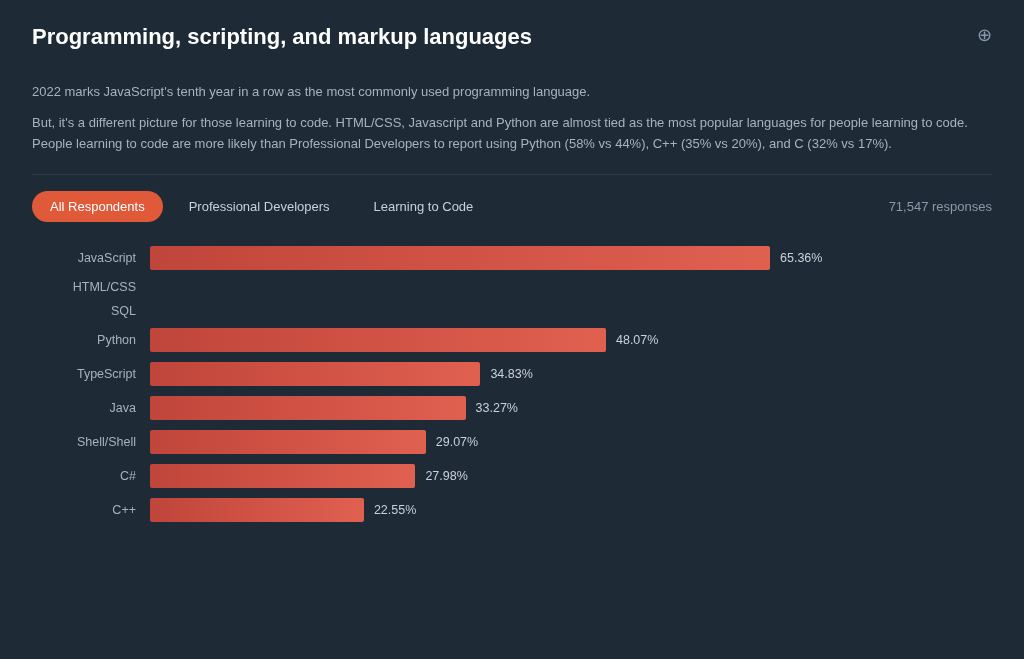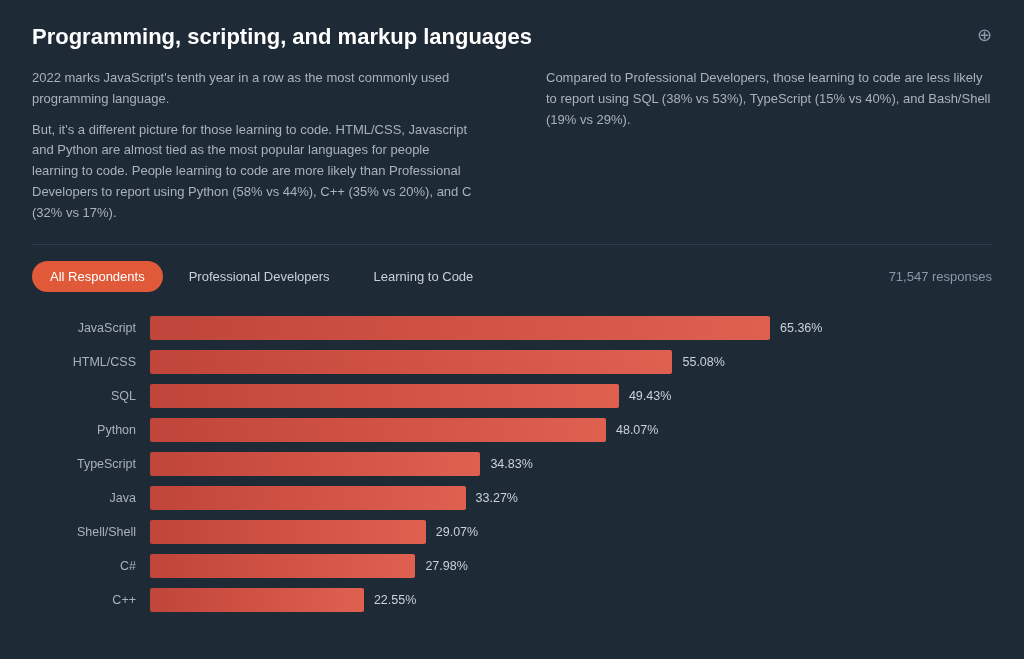--- a/index.html
+++ b/index.html
@@ -18,21 +18,21 @@
     .header-row {
       display: flex;
       justify-content: space-between;
       align-items: flex-start;
       margin-bottom: 16px;
     }
     .page-title {
       font-size: 22px;
       font-weight: 600;
       color: #ffffff;
-      margin-bottom: 2px;
+      margin-bottom: 16px;
     }
     .top-content {
       display: flex;
       gap: 68px;
       margin-bottom: 20px;
     }
     .top-left {
       flex: 1;
     }
     .top-right {
@@ -126,23 +126,20 @@
   <div class="header-row">
     <h1 class="page-title">Programming, scripting, and markup languages</h1>
     <span class="link-icon">⊕</span>
   </div>
 
   <div class="top-content">
     <div class="top-left">
       <p>2022 marks JavaScript's tenth year in a row as the most commonly used programming language.</p>
       <p>But, it's a different picture for those learning to code. HTML/CSS, Javascript and Python are almost tied as the most popular languages for people learning to code. People learning to code are more likely than Professional Developers to report using Python (58% vs 44%), C++ (35% vs 20%), and C (32% vs 17%).</p>
     </div>
-    <div class="top-right">
-      <p>Compared to Professional Developers, those learning to code are less likely to report using SQL (38% vs 53%), TypeScript (15% vs 40%), and Bash/Shell (19% vs 29%).</p>
-    </div>
   </div>
 
   <hr class="divider">
 
   <div class="filter-row">
     <button class="filter-btn active">All Respondents</button>
     <button class="filter-btn inactive">Professional Developers</button>
     <button class="filter-btn inactive">Learning to Code</button>
     <span class="response-count">71,547 responses</span>
   </div>
@@ -150,31 +147,23 @@
   <div class="chart-container" id="chart-area">
   <div class="chart-row">
         <div class="chart-label">JavaScript</div>
         <div class="bar-wrapper">
           <div class="bar" style="width: 620px;"></div>
           <span class="bar-value">65.36%</span>
         </div>
       </div>
       <div class="chart-row">
         <div class="chart-label">HTML/CSS</div>
-        <div class="bar-wrapper">
-          <div class="bar" style="width: 522.485px;"></div>
-          <span class="bar-value">55.08%</span>
-        </div>
       </div>
       <div class="chart-row">
         <div class="chart-label">SQL</div>
-        <div class="bar-wrapper">
-          <div class="bar" style="width: 468.889px;"></div>
-          <span class="bar-value">49.43%</span>
-        </div>
       </div>
       <div class="chart-row">
         <div class="chart-label">Python</div>
         <div class="bar-wrapper">
           <div class="bar" style="width: 455.988px;"></div>
           <span class="bar-value">48.07%</span>
         </div>
       </div>
       <div class="chart-row">
         <div class="chart-label">TypeScript</div>

